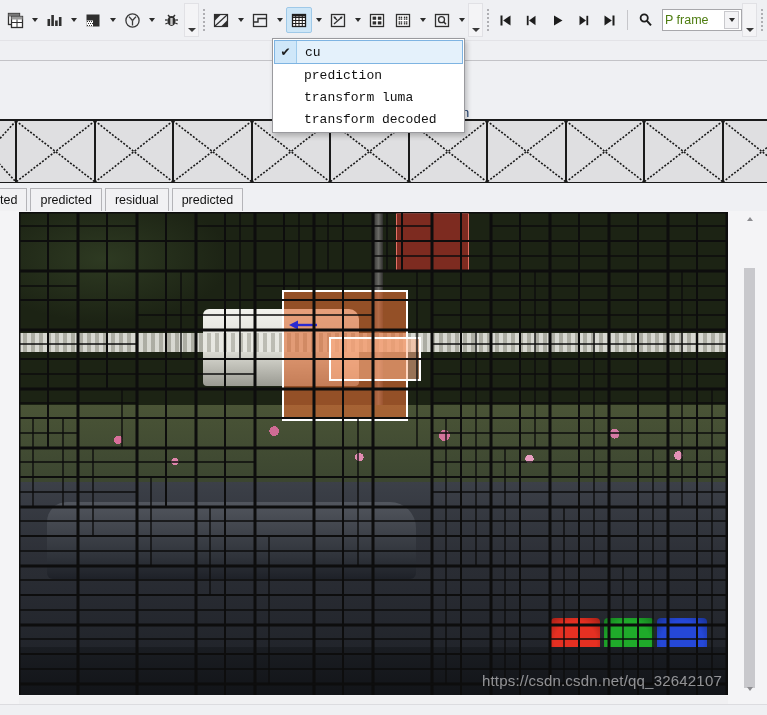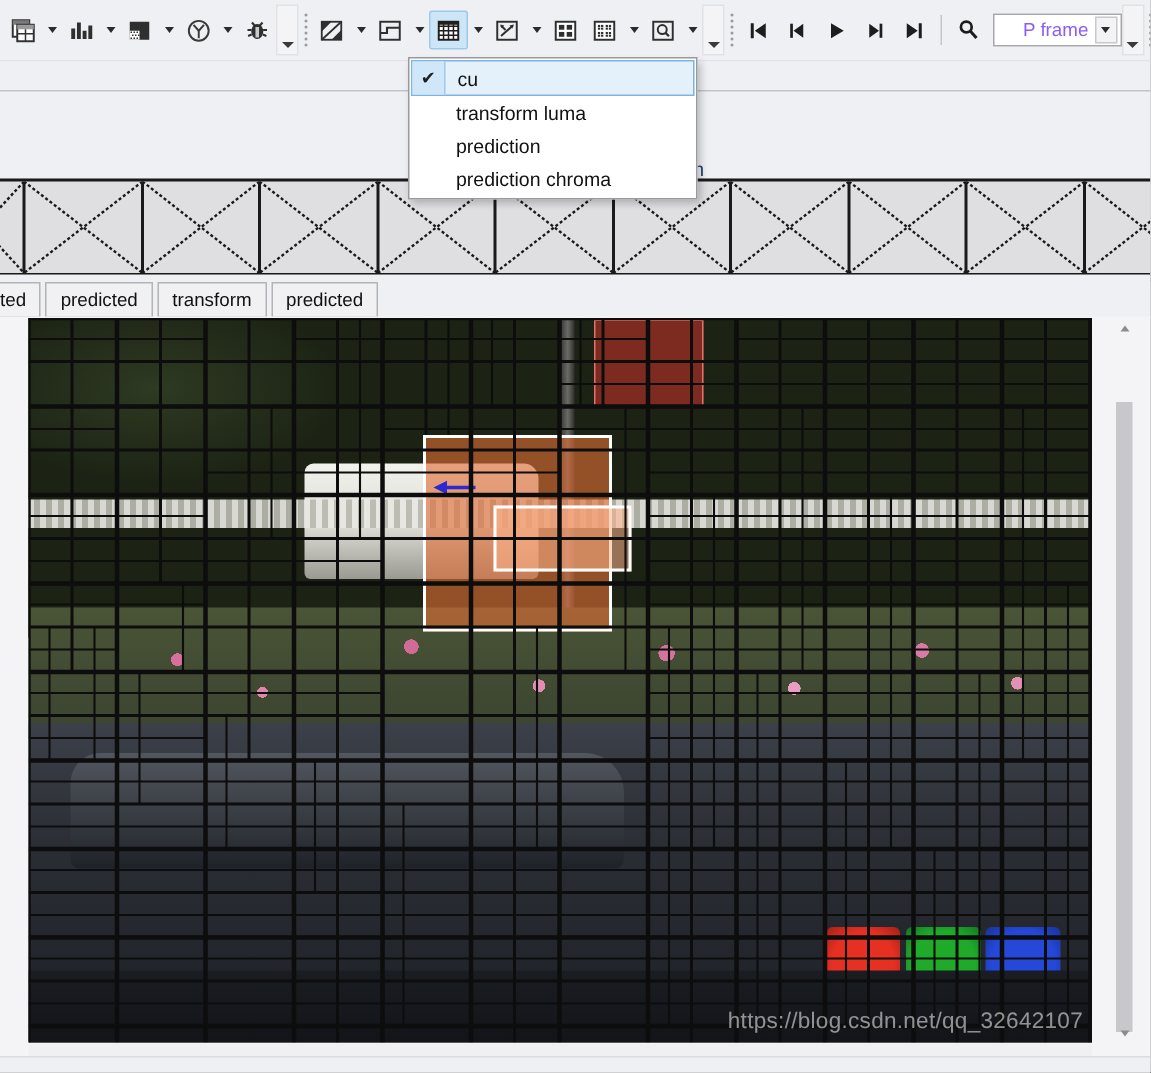--- a/index.html
+++ b/index.html
@@ -85,23 +85,23 @@
   }
   .tb-icon svg { display: block; }
 
   
   .frame-combo {
     height: 22px;
     min-width: 80px;
     background: #ffffff;
     border: 1px solid #a8a8ac;
     display: flex; align-items: center;
-    padding: 0 2px 0 19px;
+    padding: 0 2px 0 2px;
     font-size: 12.5px;
-    color: #8b5cf6;
+    color: #4d7c0f;
     cursor: pointer;
     flex: 0 0 auto;
     margin-left: 3px;
     white-space: nowrap;
   }
   .frame-combo .lbl { flex: 1 1 auto; }
   .frame-combo .cbtn {
     width: 15px; height: 18px;
     display: flex; align-items: center; justify-content: center;
     background: #f3f3f5;
@@ -351,21 +351,21 @@
     color: #111;
     cursor: pointer;
   }
   .menu-check {
     width: 23px; height: 100%;
     display: flex; align-items: center; justify-content: center;
     flex: 0 0 auto;
     font-size: 12px;
     color: #1d1d1d;
   }
-  .menu-label { padding-left: 8px; }
+  .menu-label { padding-left: 8px; font-family: Liberation Mono, monospace; }
   .menu-item.checked {
     background: #e4f1fb;
     border: 1px solid #7eb4e2;
     height: 24px;
     margin: 0 1px;
   }
   .menu-item.checked .menu-check {
     background: #cfe7f9;
     border-right: 1px solid #9fcbec;
     width: 22px;
@@ -723,21 +723,21 @@
   </div>
 
   <div class="tabbar">
     <div class="tab">
       <span>predicted</span>
     </div>
     <div class="tab">
       <span>predicted</span>
     </div>
     <div class="tab">
-      <span>transform</span>
+      <span>residual</span>
     </div>
     <div class="tab">
       <span>predicted</span>
     </div>
   </div>
 
   <div class="viewport">
     <div class="canvas-wrap">
 
       <div class="photo">
@@ -863,21 +863,21 @@
           <line x1="413" y1="280" x2="709" y2="280"></line>
           <line x1="0" y1="309" x2="709" y2="309"></line>
           <line x1="0" y1="339" x2="709" y2="339"></line>
           <line x1="0" y1="368" x2="709" y2="368"></line>
           <line x1="0" y1="398" x2="709" y2="398"></line>
           <line x1="0" y1="427" x2="709" y2="427"></line>
           <line x1="0" y1="457" x2="709" y2="457"></line>
         </g>
       </svg>
 
-      <div class="watermark">https://blog.csdn.net/qq_32642107</div>
+      <div class="watermark">https://csdn.csdn.net/qq_32642107</div>
     </div>
 
     <div class="vscroll">
       <div class="vup">
           <i></i>
         </div>
       <div class="vthumb"></div>
       <div class="vdn">
           <i></i>
         </div>
@@ -887,25 +887,25 @@
 
   <div class="statusbar"></div>
 
   <div class="menu">
     <div class="menu-item checked">
       <span class="menu-check">✔</span>
       <span class="menu-label">cu</span>
     </div>
     <div class="menu-item">
       <span class="menu-check"></span>
-      <span class="menu-label">transform luma</span>
+      <span class="menu-label">prediction</span>
     </div>
     <div class="menu-item">
       <span class="menu-check"></span>
-      <span class="menu-label">prediction</span>
+      <span class="menu-label">transform luma</span>
     </div>
     <div class="menu-item">
       <span class="menu-check"></span>
-      <span class="menu-label">prediction chroma</span>
+      <span class="menu-label">transform decoded</span>
     </div>
   </div>
 
 </div>
 
 </body></html>

